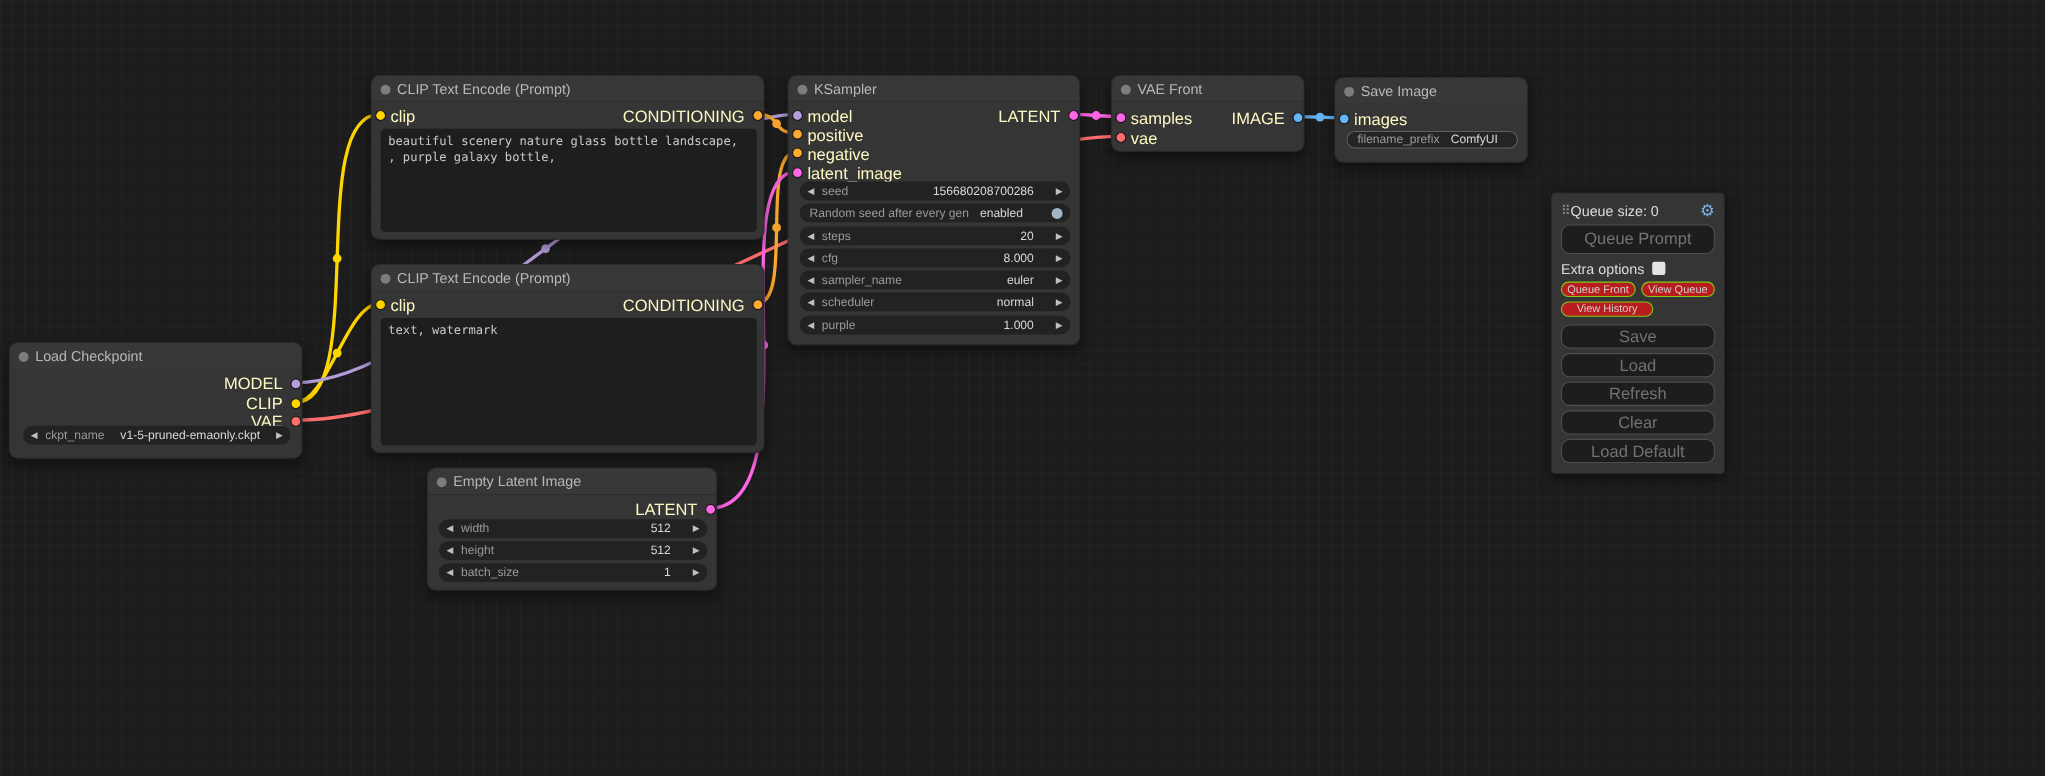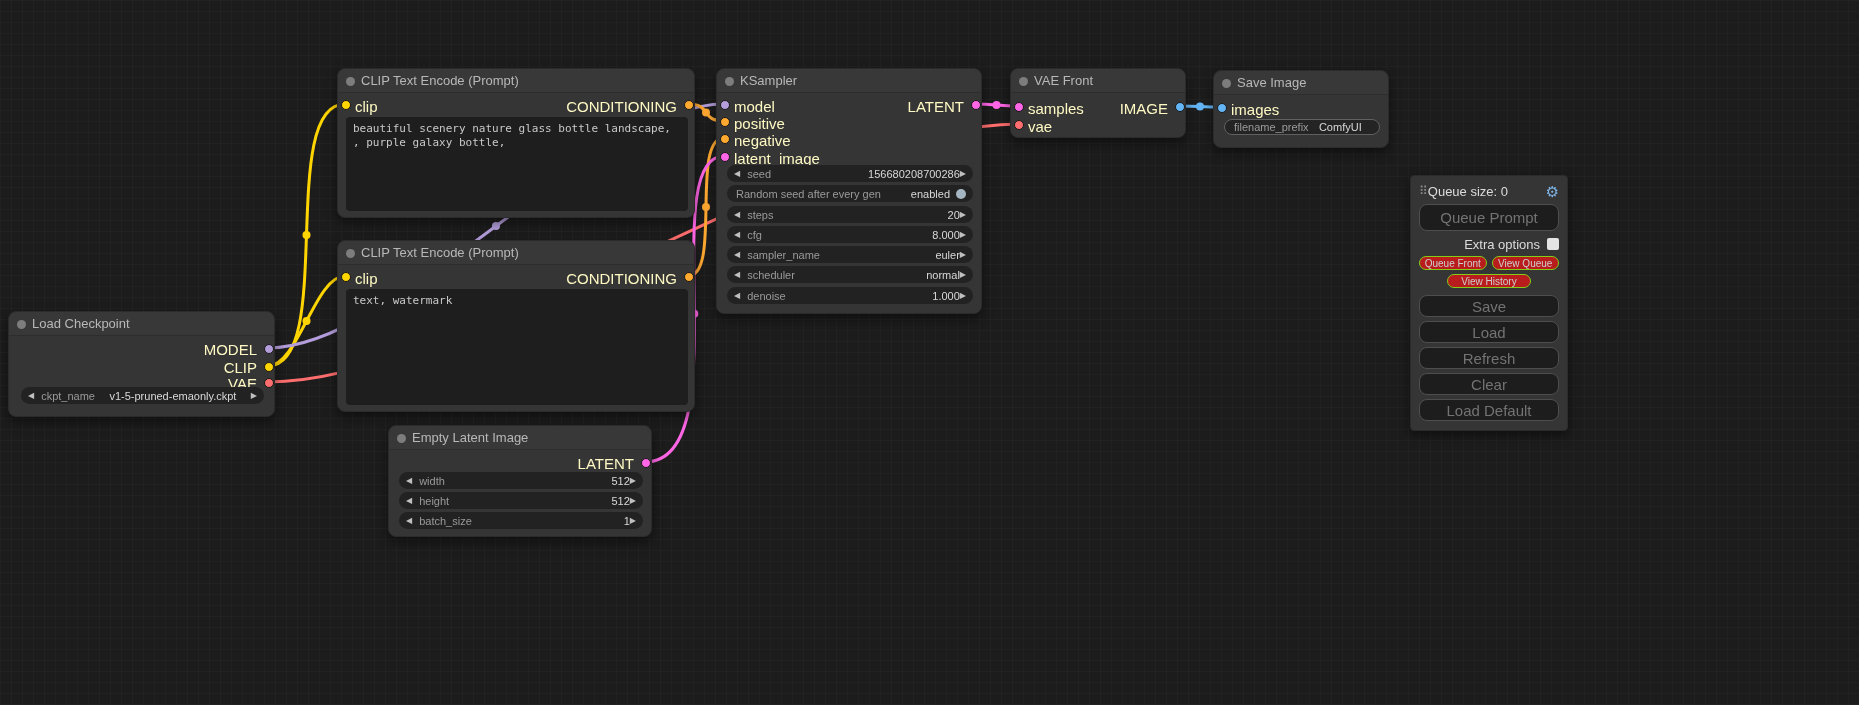--- a/index.html
+++ b/index.html
@@ -25,47 +25,47 @@
   .dot{position:absolute;width:10px;height:10px;border-radius:50%;border:1px solid #181818}
   .c-model{background:#B39DDB}.c-clip{background:#FFD500}.c-vae{background:#FF6E6E}
   .c-cond{background:#FFA931}.c-latent{background:#FF66E6}.c-image{background:#64B5F6}
   .in-label,.out-label{position:absolute;font-size:15px;color:#fef9c3;line-height:13px;white-space:nowrap}
   .out-label{text-align:right}
 
   .widget{position:absolute;height:17px;background:#222;border-radius:9px;display:flex;
         align-items:center;padding:0 7px;font-size:11px;white-space:nowrap}
   .widget .arr{font-size:8px;color:#c0c0c0}
   .widget .wname{color:#9a9a9a;margin-left:7px}
-  .widget .wval{color:#d8d8d8;margin-left:auto;margin-right:0}
+  .widget .wval{color:#d8d8d8;margin-left:auto;margin-right:20px}
   .widget .wval.centered{margin:0 auto}
   .widget.noarrow .wname{margin-left:2px}
   .widget.outlined{border:1px solid #606060;background:#242424}
   .toggle-knob{width:10px;height:10px;border-radius:50%;background:#a5b6c3;margin-left:6px;flex:0 0 auto}
 
   .prompt-text{position:absolute;background:#1e1e1e;border-radius:4px;padding:5px 7px;
         font-family:"DejaVu Sans Mono",monospace;font-size:11px;line-height:14px;color:#c9c9c9;
         white-space:pre-wrap;overflow:hidden}
 
   .menu{position:absolute;left:1410px;top:175px;width:158px;z-index:3;background:#353535;
         border:1px solid #2b2b2b;border-radius:4px;box-shadow:0 4px 12px rgba(0,0,0,.5);
         padding:5px 8px 9px}
   .menu-header{display:flex;align-items:center;height:20px;margin-bottom:3px}
   .drag-dots{color:#8a8a8a;font-size:12px;cursor:grab}
   .queue-size{flex:1;text-align:left;color:#dcdcdc;font-size:13px}
   .gear-icon{color:#7fb3e3;font-size:15px;line-height:15px;cursor:pointer}
   .btn{display:block;width:100%;background:#1d1d1d;border:1px solid #4e4e4e;color:#737373;
         border-radius:8px;font-family:inherit;cursor:pointer}
   .btn-big{height:27px;font-size:15px;margin:2px 0 5px}
-  .extra-row{display:flex;align-items:center;justify-content:flex-end;gap:7px;font-size:13px;
+  .extra-row{display:flex;align-items:center;justify-content:flex-start;gap:7px;font-size:13px;
         color:#dcdcdc;height:16px;margin-bottom:4px}
   .checkbox{width:12px;height:12px;background:#e4e4e4;border-radius:2px;cursor:pointer}
   .btn-row{display:flex;gap:5px;margin-bottom:4px}
   .btn-small{height:14px;font-size:10px;border-radius:8px;padding:0;flex:1;background:#b91c1c;
         border:1px solid #84cc16;color:#cfcfcf;font-family:inherit;cursor:pointer}
-  .btn-row.center{justify-content:center;margin-bottom:7px}
+  .btn-row.center{margin-bottom:7px}
   .btn-row.center .btn-small{flex:0 0 84px}
   .btn-med{height:22px;font-size:15px;margin-top:4px}
 </style>
 </head>
 <body>
 
 <svg class="wires" width="1859" height="705">
   <path class="wire" d="M268,366 C336,366 277,104 345,104" stroke="#FFD500"></path>
   <path class="wire" d="M268,366 C298,366 315,276 345,276" stroke="#FFD500"></path>
   <path class="wire" d="M268,348 C397,348 595,104 724,104" stroke="#B39DDB"></path>
@@ -203,21 +203,21 @@
     <span class="arr">▶</span>
   </div>
   <div class="widget" style="left:10px;top:197px;width:246px">
     <span class="arr">◀</span>
     <span class="wname">scheduler</span>
     <span class="wval">normal</span>
     <span class="arr">▶</span>
   </div>
   <div class="widget" style="left:10px;top:218px;width:246px">
     <span class="arr">◀</span>
-    <span class="wname">denoise</span>
+    <span class="wname">purple</span>
     <span class="wval">1.000</span>
     <span class="arr">▶</span>
   </div>
 </div>
 
 <div class="node" style="left:1010px;top:68px;width:176px;height:70px">
   <div class="node-title">
     <span class="title-dot"></span>
     <span>VAE Front</span>
   </div>

